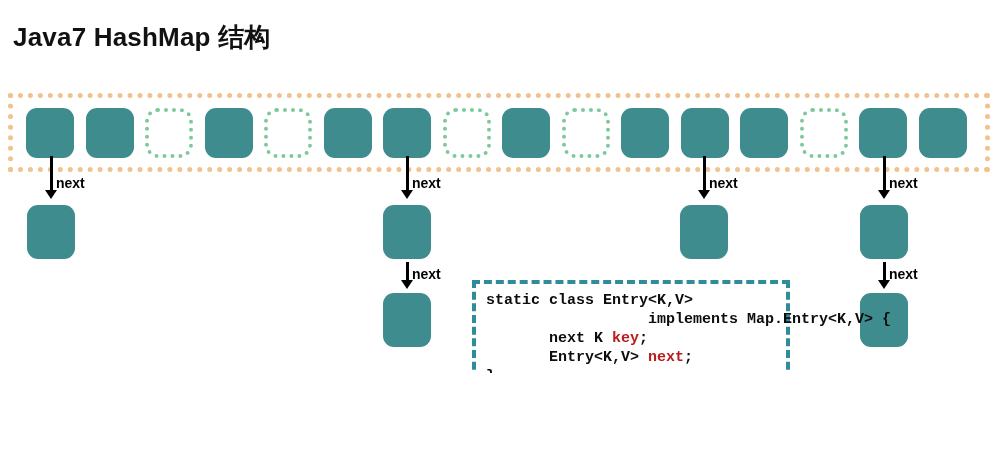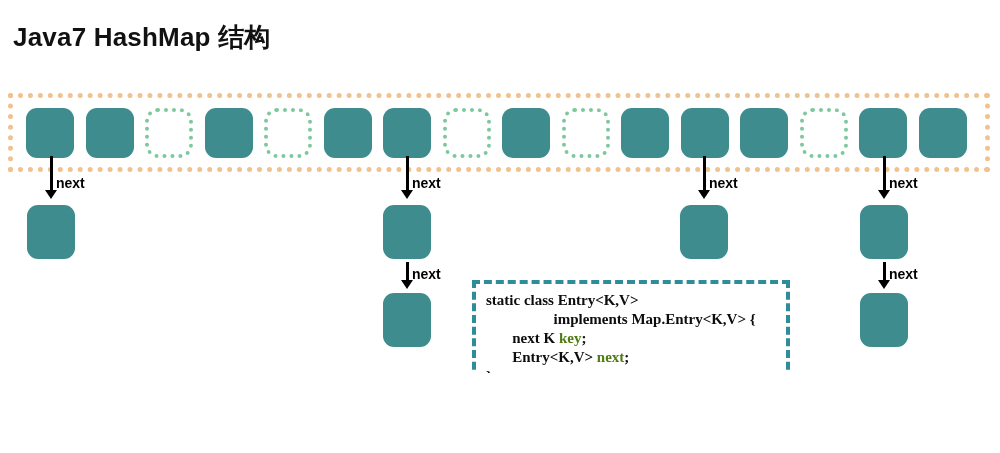--- a/index.html
+++ b/index.html
@@ -56,23 +56,23 @@
     position:absolute;left:472px;top:280px;
     width:318px;height:148px;
     box-sizing:border-box;
     border:4px dashed #2e8d99;
     background:#ffffff;
     padding:7px 8px 4px 10px;
   }
   .code-line{
     font-size:15px;font-weight:bold;color:#0d0d0d;
     line-height:19px;white-space:pre;
-    font-family:Liberation Serif, serif;
+    font-family:Liberation Mono, monospace;
   }
-  .code-line .teal{color:#4d7c0f;}
+  .code-line .teal{color:#b91c1c;}
   
   .watermark{
     position:absolute;right:7px;top:433px;
     font-size:11px;color:#ededed;
     white-space:nowrap;
   }
 </style>
 </head>
 <body>
 

